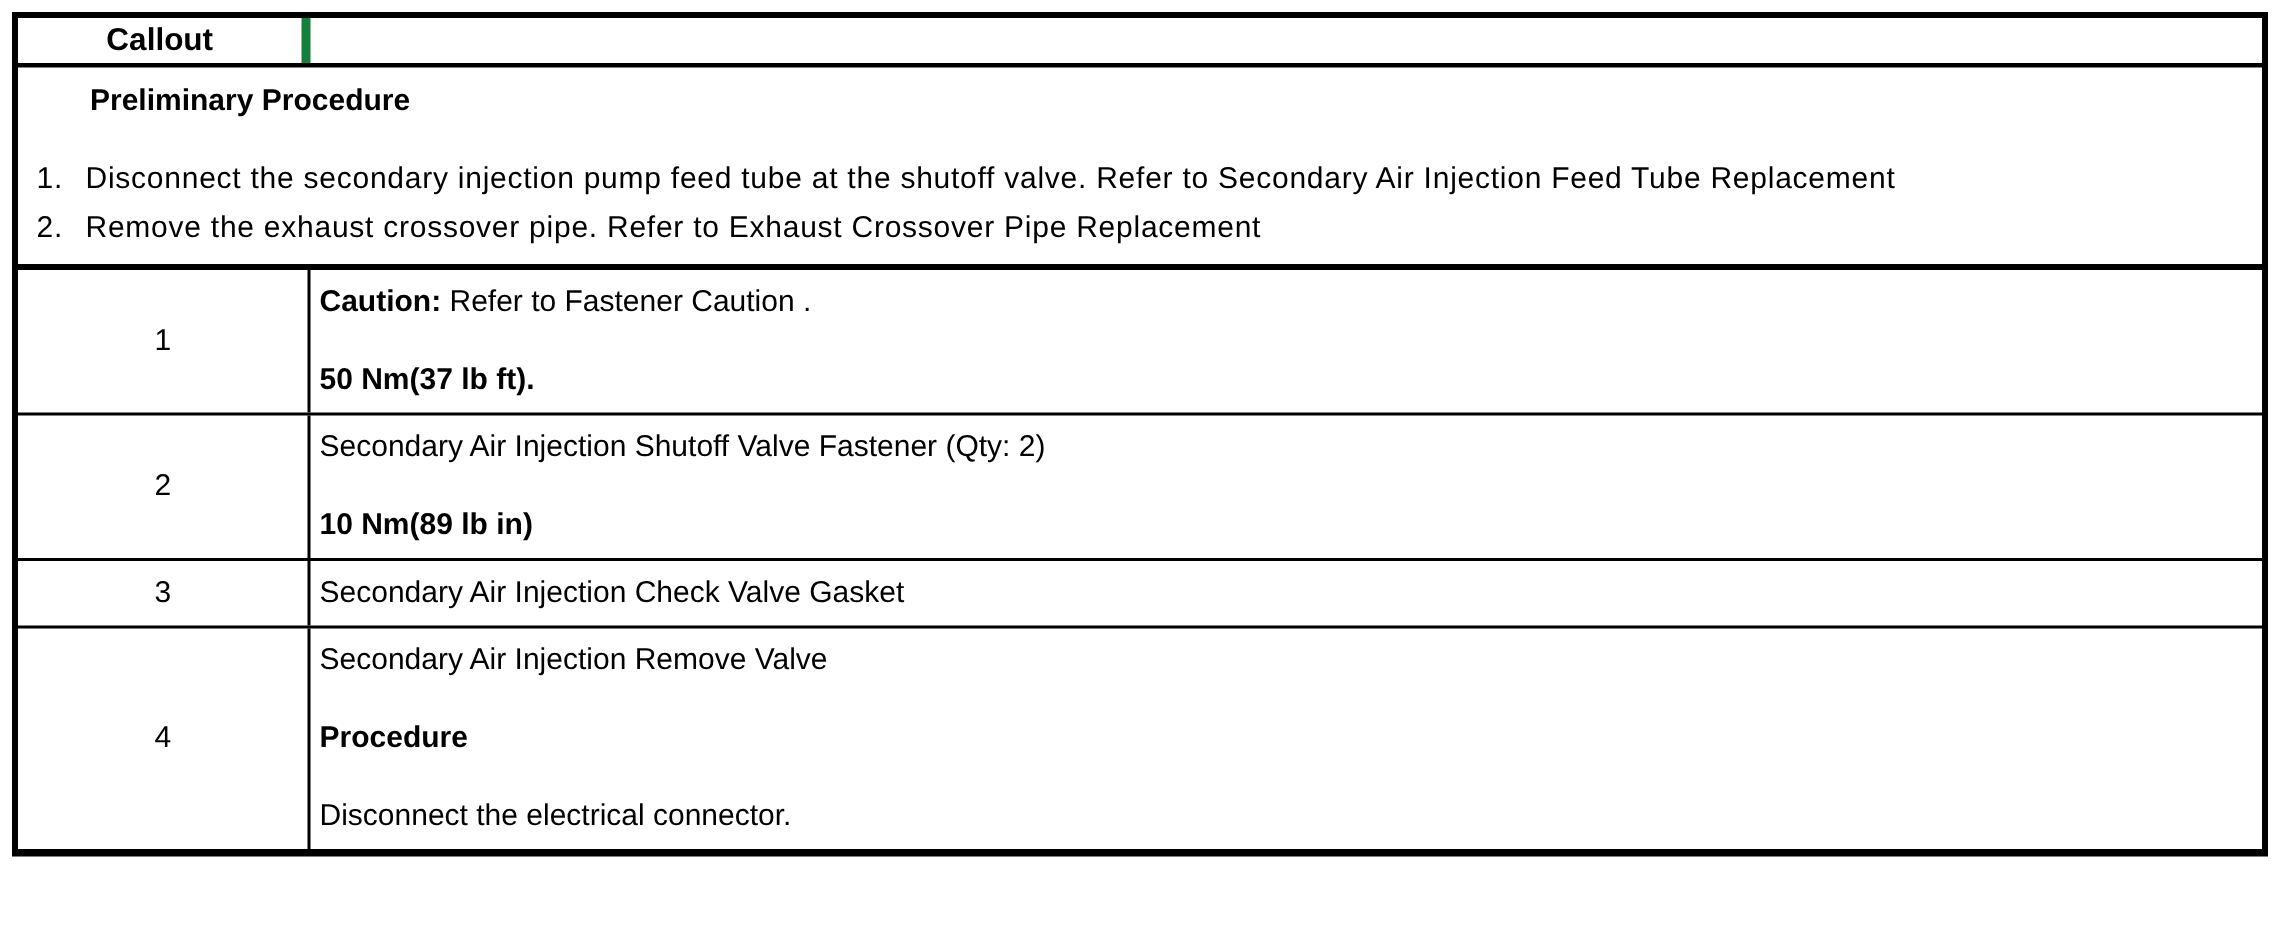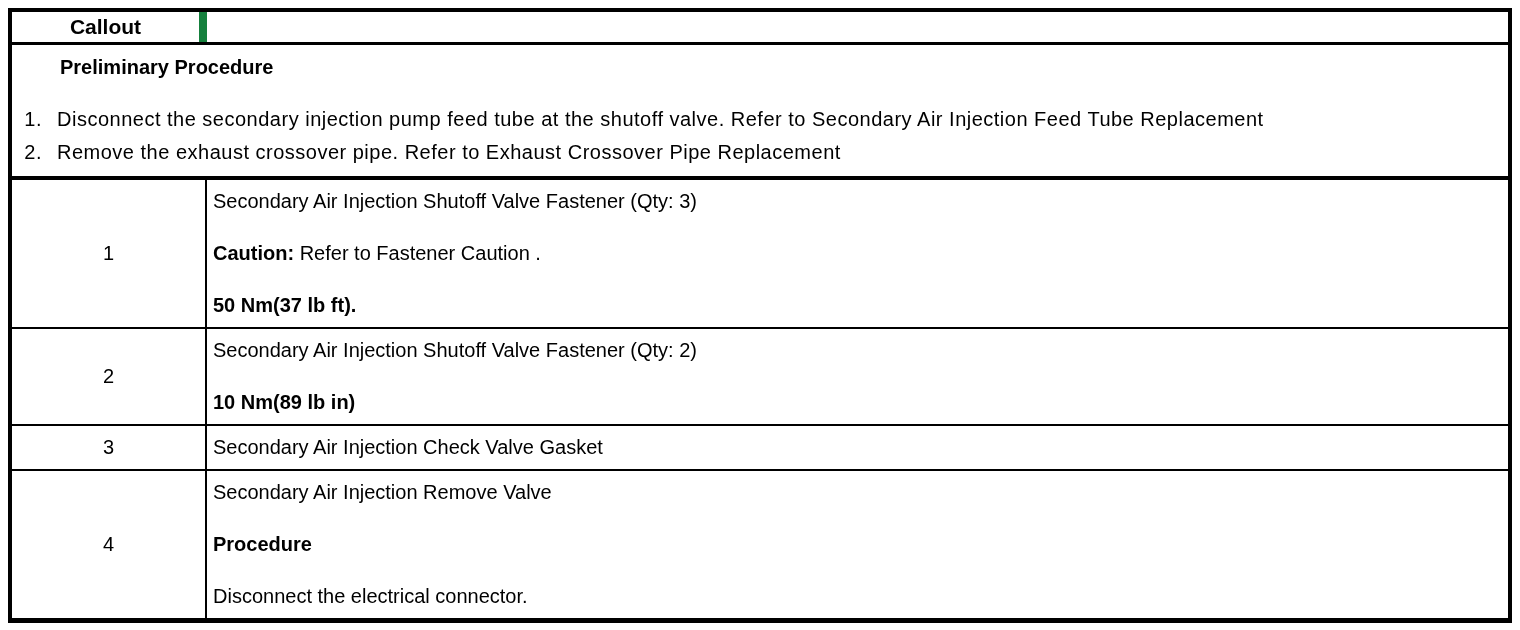--- a/index.html
+++ b/index.html
@@ -23,21 +23,21 @@
     display: flex;
     height: 33px;
     border-bottom: 3px solid #000;
   }
   .header-cell {
     display: flex; align-items: center; justify-content: center;
     font-weight: bold; font-size: 21px;
   }
   .callout-col {
     width: 195px;
-    border-right: 8px solid #15803d;
+    border-right: 6px solid #15803d;
   }
   .component-col { flex: 1; }
   
   .prelim-row {
     border-bottom: 4px solid #000;
     padding: 10px 8px 7px 0;
   }
   .prelim-title {
     font-weight: bold;
     font-size: 20px;
@@ -95,21 +95,20 @@
           <span class="list-num">2.</span>
           <span class="list-text">Remove the exhaust crossover pipe. Refer to Exhaust Crossover Pipe Replacement</span>
         </div>
       </div>
   </div>
 
   <div id="body-rows">
       <div class="body-row">
         <div class="callout-cell">1</div>
         <div class="component-cell">
-          <p class="para"><span class="seg">Secondary Air Injection Shutoff Valve Fastener (Qty: 3)</span></p>
           <p class="para"><span class="seg bold">Caution:</span><span class="seg"> Refer to Fastener Caution .</span></p>
           <p class="para"><span class="seg bold">50 Nm(37 lb ft).</span></p>
         </div>
       </div>
       <div class="body-row">
         <div class="callout-cell">2</div>
         <div class="component-cell">
           <p class="para"><span class="seg">Secondary Air Injection Shutoff Valve Fastener (Qty: 2)</span></p>
           <p class="para"><span class="seg bold">10 Nm(89 lb in)</span></p>
         </div>

